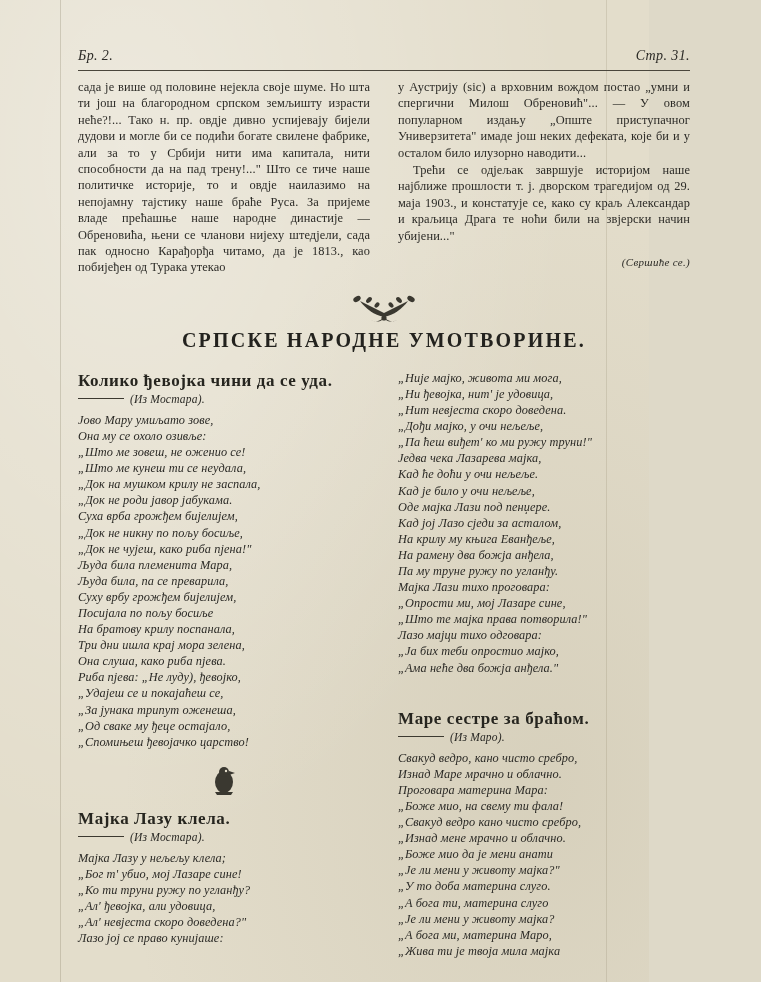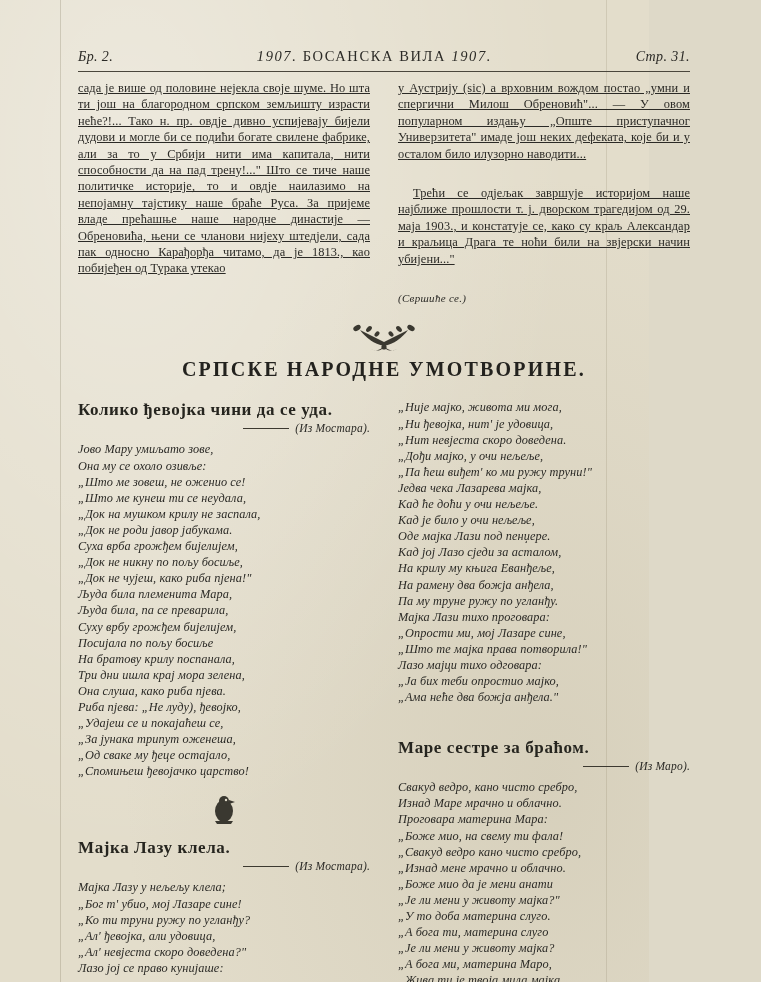--- a/index.html
+++ b/index.html
@@ -80,24 +80,24 @@
     width: 292px;
   }
   .just {
     text-align: justify;
     font-size: 12.4px;
     line-height: 16.4px;
     letter-spacing: 0.1px;
     text-indent: 0;
     hyphens: auto;
   }
-  .just p { margin: 0 0 23px 0; text-decoration: underline; }
+  .just p { margin: 0 0 1px 0; }
   .just p.ind { text-indent: 15px; }
   .signoff {
-    text-align: left;
+    text-align: right;
     font-size: 11px;
     font-style: italic;
     margin-top: 10px;
     letter-spacing: 0.3px;
   }
 
   
   .ornament {
     text-align: center;
     margin: 14px 0 4px 0;
@@ -119,21 +119,21 @@
   
   .poem-title {
     font-size: 17px;
     font-weight: bold;
     line-height: 21px;
     letter-spacing: 0.6px;
     margin: 0 0 2px 0;
     color: #26251f;
   }
   .source {
-    text-align: right;
+    text-align: left;
     font-size: 11.5px;
     font-style: italic;
     letter-spacing: 0.2px;
     margin-bottom: 7px;
     position: relative;
   }
   .source::before {
     content: "";
     display: inline-block;
     width: 46px;
@@ -162,25 +162,20 @@
 <body>
 
 <div class="page">
   <div class="paper-edge"></div>
   <div class="paper-edge-r"></div>
 
   <div class="content">
 
     <div class="runhead">
       <div class="side">Бр. 2.</div>
-      <div class="center">
-        <span class="yr">1907.</span>
-        <span>БОСАНСКА ВИЛА</span>
-        <span class="yr">1907.</span>
-      </div>
       <div class="side">Стр. 31.</div>
     </div>
     <div class="rule-top"></div>
 
     <div class="cols2">
       <div class="col just">
         <p>сада је више од половине нејекла своје шуме. Но шта ти још на благородном српском земљишту израсти неће?!... Тако н. пр. овдје дивно успијевају бијели дудови и могле би се подићи богате свилене фабрике, али за то у Србији нити има капитала, нити способности да на пад трену!..." Што се тиче наше политичке историје, то и овдје наилазимо на непојамну тајстику наше браће Руса. За пријеме владе прећашње наше народне династије — Обреновића, њени се чланови нијеху штедјели, сада пак односно Карађорђа читамо, да је 1813., као побијеђен од Турака утекао</p>
       </div>
       <div class="col just">
         <p>у Аустрију (sic) а врховним вождом постао „умни и спергични Милош Обреновић"... — У овом популарном издању „Опште приступачног Универзитета" имаде још неких дефеката, које би и у осталом било илузорно наводити...</p>

